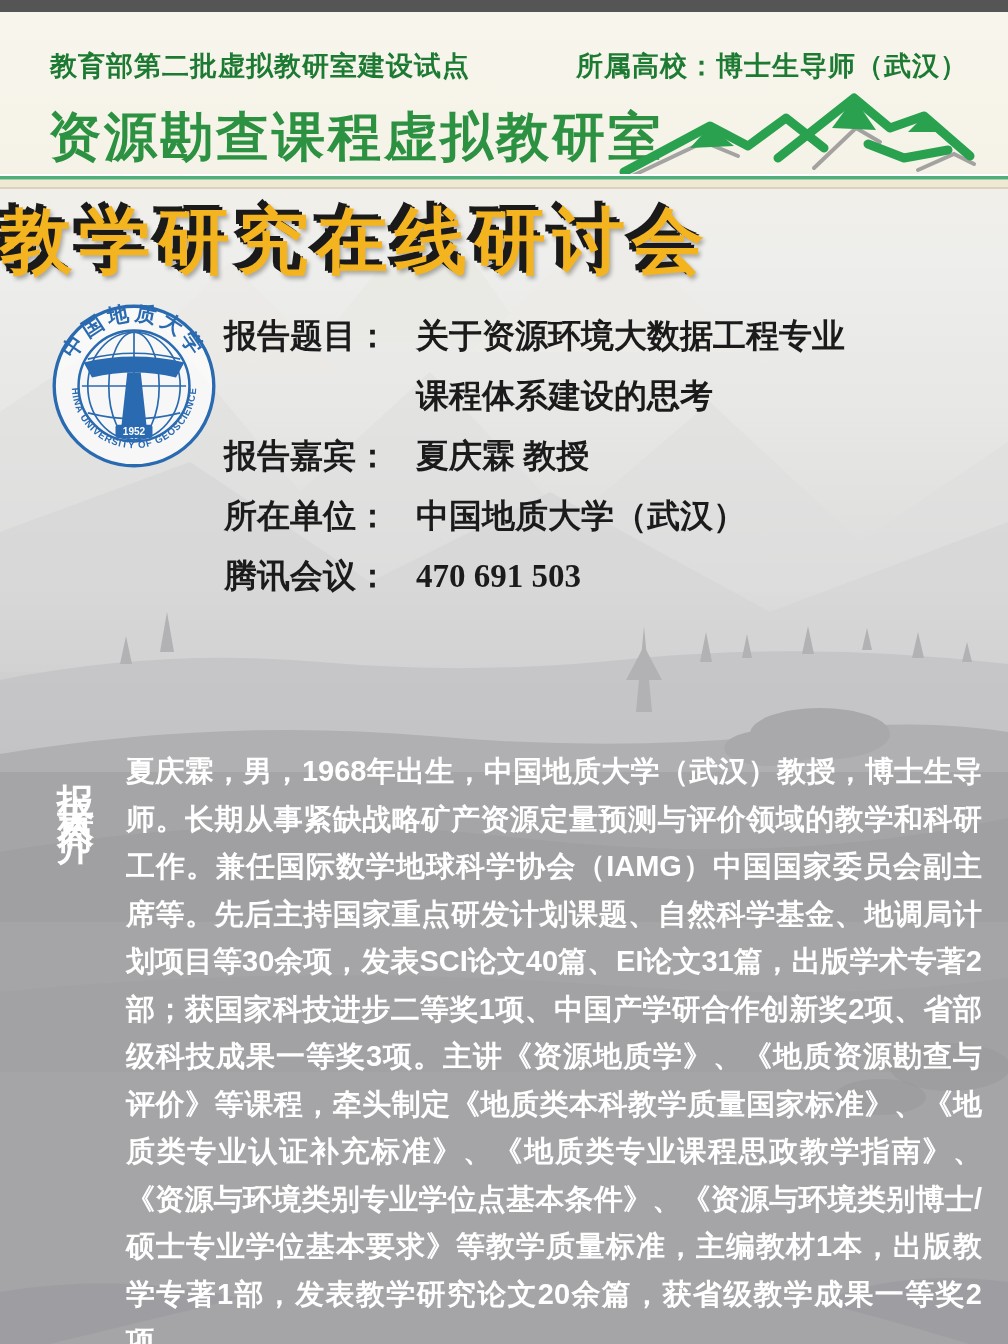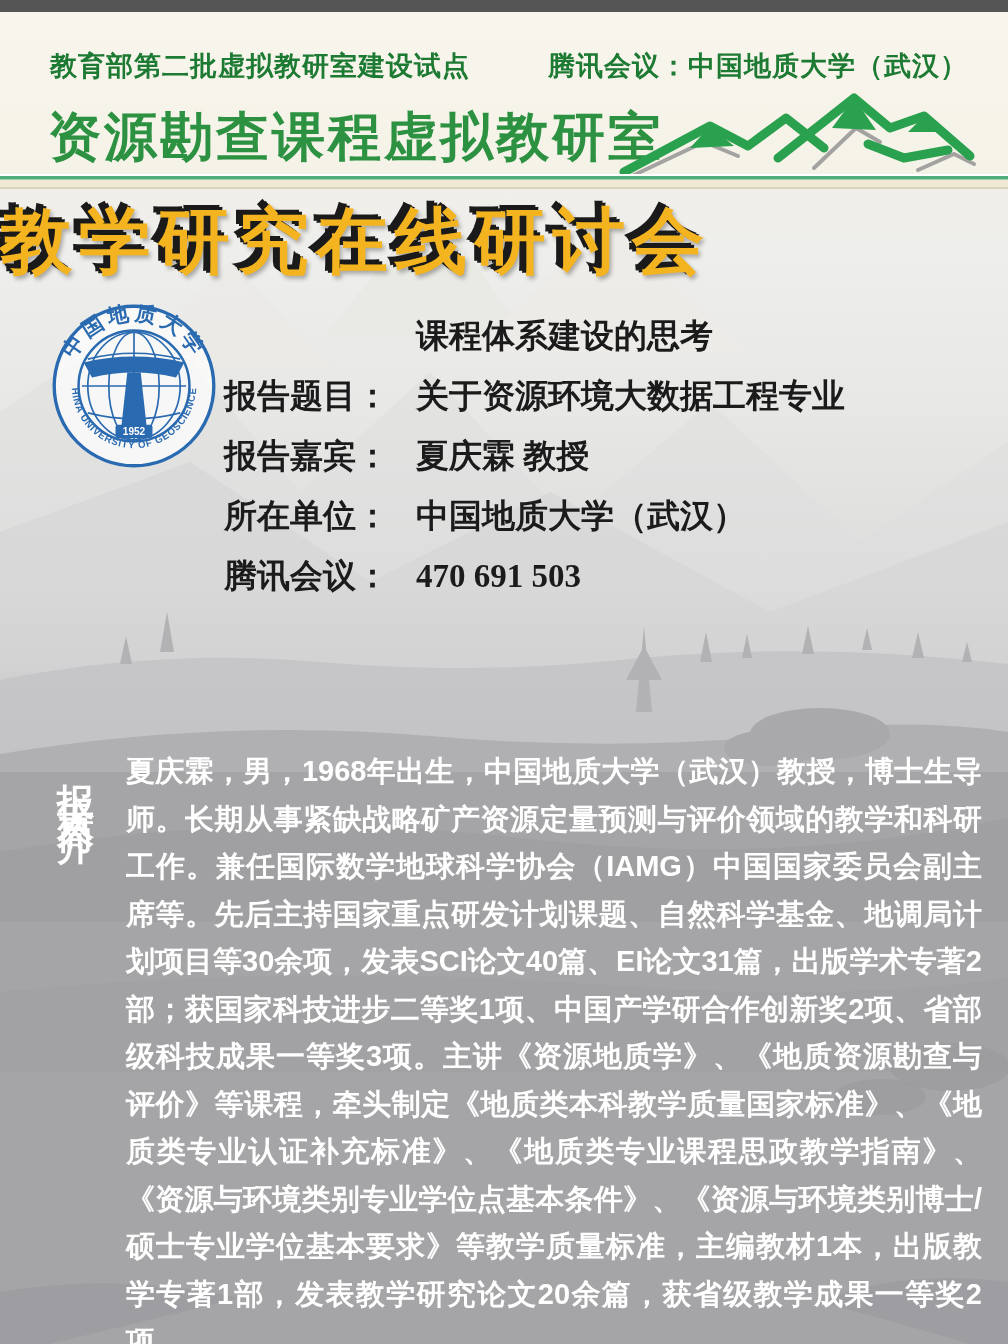--- a/index.html
+++ b/index.html
@@ -78,21 +78,21 @@
     <path d="M0,840 Q260,796 520,826 Q780,856 1008,806 L1008,910 L0,910 Z" fill="#9e9ea1" opacity="0.7"></path>
     <path d="M0,980 Q300,950 620,974 Q840,990 1008,966 L1008,1060 L0,1060 Z" fill="#a0a0a3" opacity="0.6"></path>
     <ellipse cx="950" cy="1055" rx="60" ry="24" fill="#97979a" opacity="0.5"></ellipse>
     <ellipse cx="880" cy="1085" rx="46" ry="18" fill="#97979a" opacity="0.45"></ellipse>
     <path d="M0,1344 L0,1280 Q120,1260 240,1286 Q140,1310 0,1344 Z" fill="#98989b" opacity="0.5"></path>
     <path d="M1008,1344 L1008,1270 Q900,1256 820,1290 Q920,1316 1008,1344 Z" fill="#98989b" opacity="0.5"></path>
   </svg>
 
   <div class="layer badge-row">
     <span class="badge">教育部第二批虚拟教研室建设试点</span>
-    <span class="badge">腾讯会议：中国地质大学（武汉）</span>
+    <span class="badge">所属高校：博士生导师（武汉）</span>
   </div>
 
   <div class="layer org-name">资源勘查课程虚拟教研室</div>
 
   <svg class="layer range-logo" viewBox="0 0 368 100" aria-hidden="true">
     <g fill="none" stroke="#8f8f8f" stroke-width="4" stroke-linecap="round" opacity="0.8">
       <path d="M14,92 L86,58 L120,72"></path>
       <path d="M196,84 L238,44 L262,58"></path>
       <path d="M300,86 L336,70 L356,80"></path>
     </g>
@@ -136,26 +136,26 @@
     <text font-size="25" font-weight="bold" fill="#2a6ab0" letter-spacing="5" font-family="Liberation Serif, serif">
       <textPath href="#arcTop" startOffset="50%" text-anchor="middle">中国地质大学</textPath>
     </text>
     <text font-size="11.5" font-weight="bold" fill="#2a6ab0" letter-spacing="1" font-family="Liberation Sans, sans-serif">
       <textPath href="#arcBottom" startOffset="50%" text-anchor="middle">CHINA UNIVERSITY OF GEOSCIENCES</textPath>
     </text>
   </svg>
 
   <div class="layer info">
     <div class="info-row">
+      <span class="info-label">报告题目：</span>
+      <span class="info-value">关于资源环境大数据工程专业</span>
+    </div>
+    <div class="info-row">
       <span class="info-label"></span>
       <span class="info-value">课程体系建设的思考</span>
-    </div>
-    <div class="info-row">
-      <span class="info-label">报告题目：</span>
-      <span class="info-value">关于资源环境大数据工程专业</span>
     </div>
     <div class="info-row">
       <span class="info-label">报告嘉宾：</span>
       <span class="info-value">夏庆霖 教授</span>
     </div>
     <div class="info-row">
       <span class="info-label">所在单位：</span>
       <span class="info-value">中国地质大学（武汉）</span>
     </div>
     <div class="info-row">

